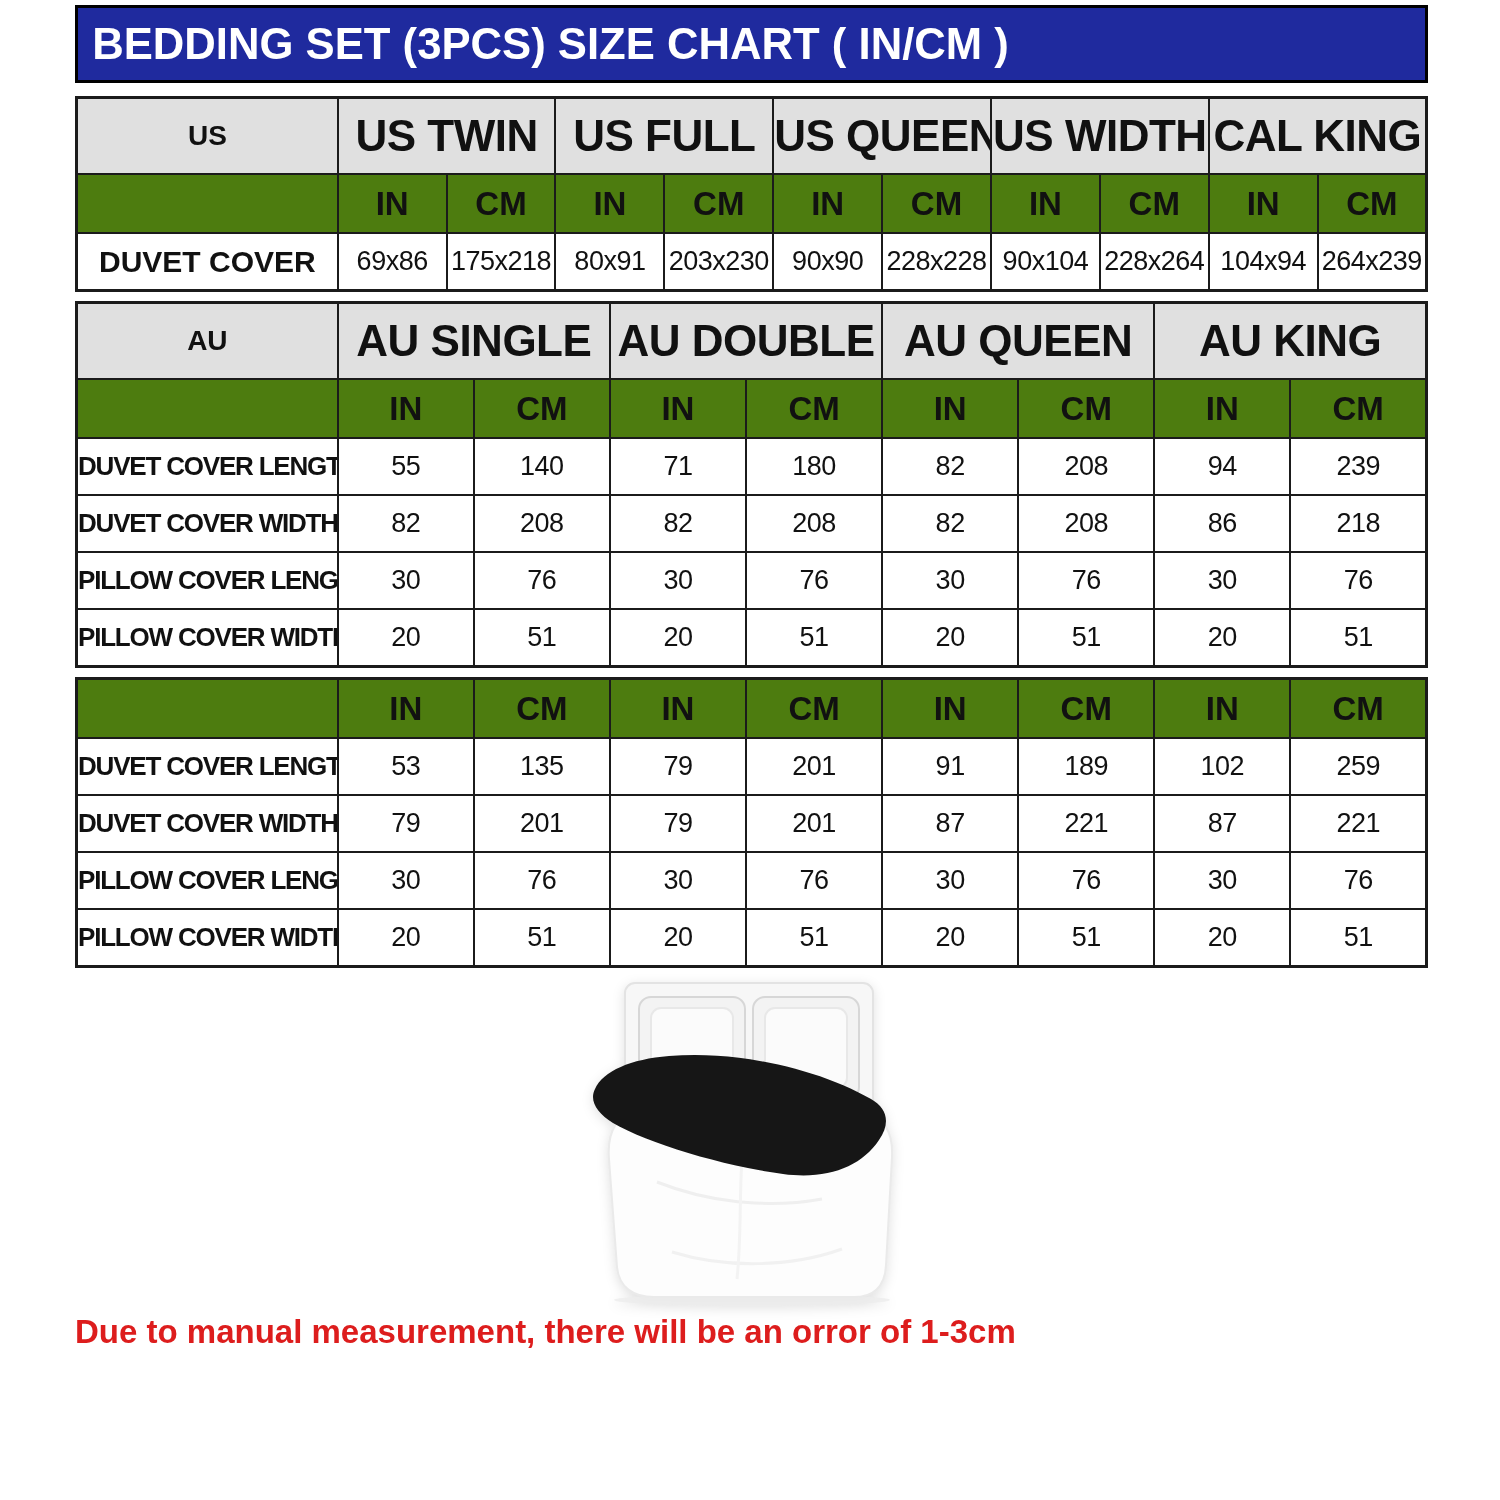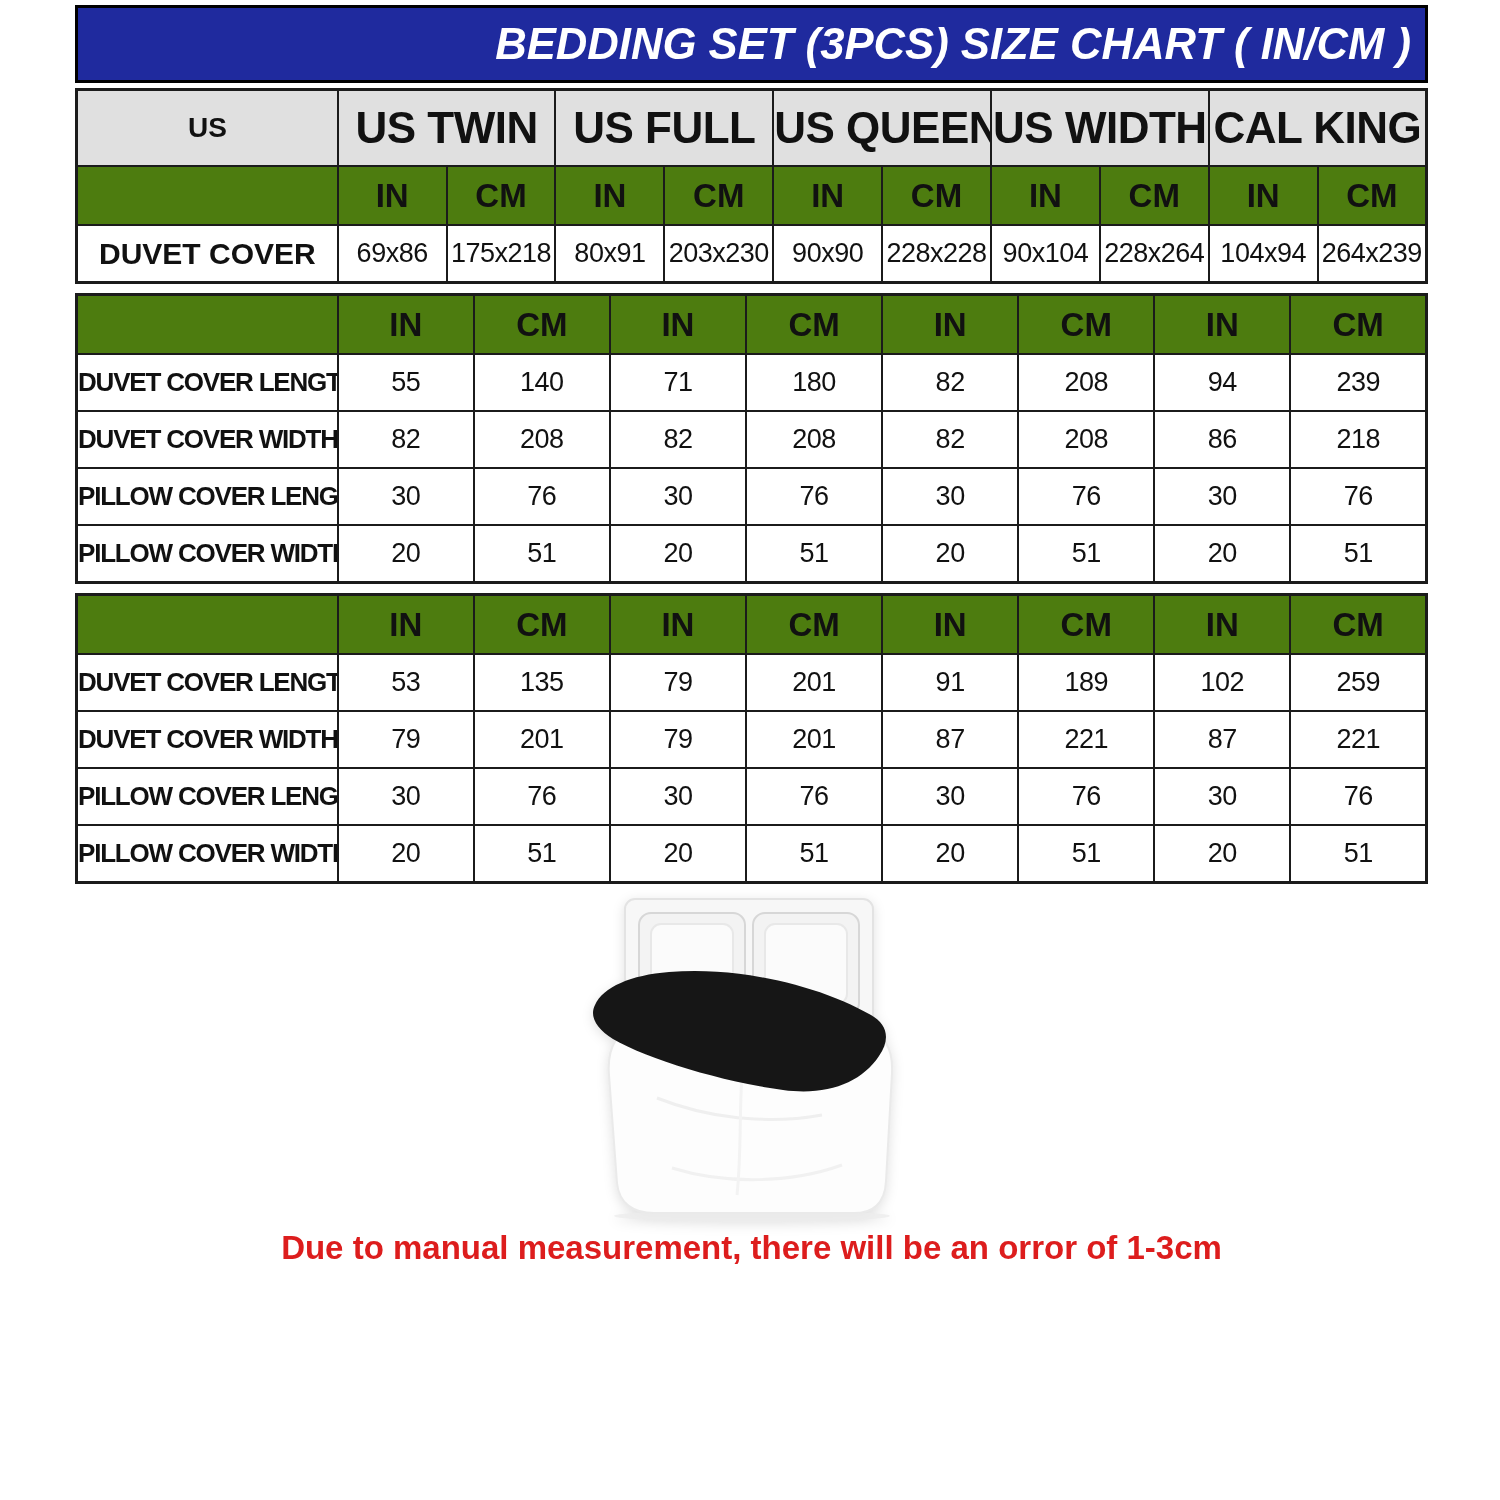--- a/index.html
+++ b/index.html
@@ -8,23 +8,22 @@
     font-family:"Liberation Sans",sans-serif;color:#111;
     overflow:hidden;
   }
   .page{padding:5px 72px 0 75px;}
 
   
   .title-bar{
     background:var(--title-bg,#1f2a9e);
     border:3px solid #000;
     height:72px;
-    display:flex;align-items:center;justify-content:flex-end;
-    margin-bottom:5px;
-    font-style:italic;
+    display:flex;align-items:center;justify-content:flex-start;
+    margin-bottom:13px;
   }
   .title-bar h1{
     color:#fff;font-size:45px;font-weight:bold;margin:0;
     letter-spacing:0px;white-space:nowrap;transform:scaleX(0.97);
   }
 
   
   .size-table{
     border-collapse:collapse;width:100%;table-layout:fixed;
     margin:0 0 9px 0;border:3px solid #1b1b1b;
@@ -45,21 +44,21 @@
   .data-row th,.data-row td{height:55px;}
   .value-cell{font-size:27px;font-weight:normal;letter-spacing:-0.5px;}
 
   
   .bed{margin:4px auto 0;width:330px;height:330px;display:block;}
   .bed svg{display:block;filter:drop-shadow(0 3px 6px rgba(0,0,0,0.12));}
 
   
   .note{
     color:var(--note-color,#dd1d1d);
-    font-size:33px;font-weight:bold;text-align:center;
+    font-size:33px;font-weight:bold;
     margin:6px 0 0 0;white-space:nowrap;
   }
 </style>
 </head>
 <body>
 
 <div class="page">
 
   <header class="title-bar">
     <h1>BEDDING SET (3PCS) SIZE CHART ( IN/CM )</h1>
@@ -123,20 +122,27 @@
           <col style="width: 10.0813%;">
           <col style="width: 10.0813%;">
           <col style="width: 10.0813%;">
           <col style="width: 10.0813%;">
           <col style="width: 10.0813%;">
           <col style="width: 10.0813%;">
           <col style="width: 10.0813%;">
           <col style="width: 10.0813%;">
         </colgroup>
         <tbody>
+          <tr class="group-row">
+            <th class="region-cell">AU</th>
+            <th class="group-cell" colspan="2">AU SINGLE</th>
+            <th class="group-cell" colspan="2">AU DOUBLE</th>
+            <th class="group-cell" colspan="2">AU QUEEN</th>
+            <th class="group-cell" colspan="2">AU KING</th>
+          </tr>
           <tr class="unit-row">
             <td class="blank-cell"></td>
             <td class="unit-cell">IN</td>
             <td class="unit-cell">CM</td>
             <td class="unit-cell">IN</td>
             <td class="unit-cell">CM</td>
             <td class="unit-cell">IN</td>
             <td class="unit-cell">CM</td>
             <td class="unit-cell">IN</td>
             <td class="unit-cell">CM</td>

